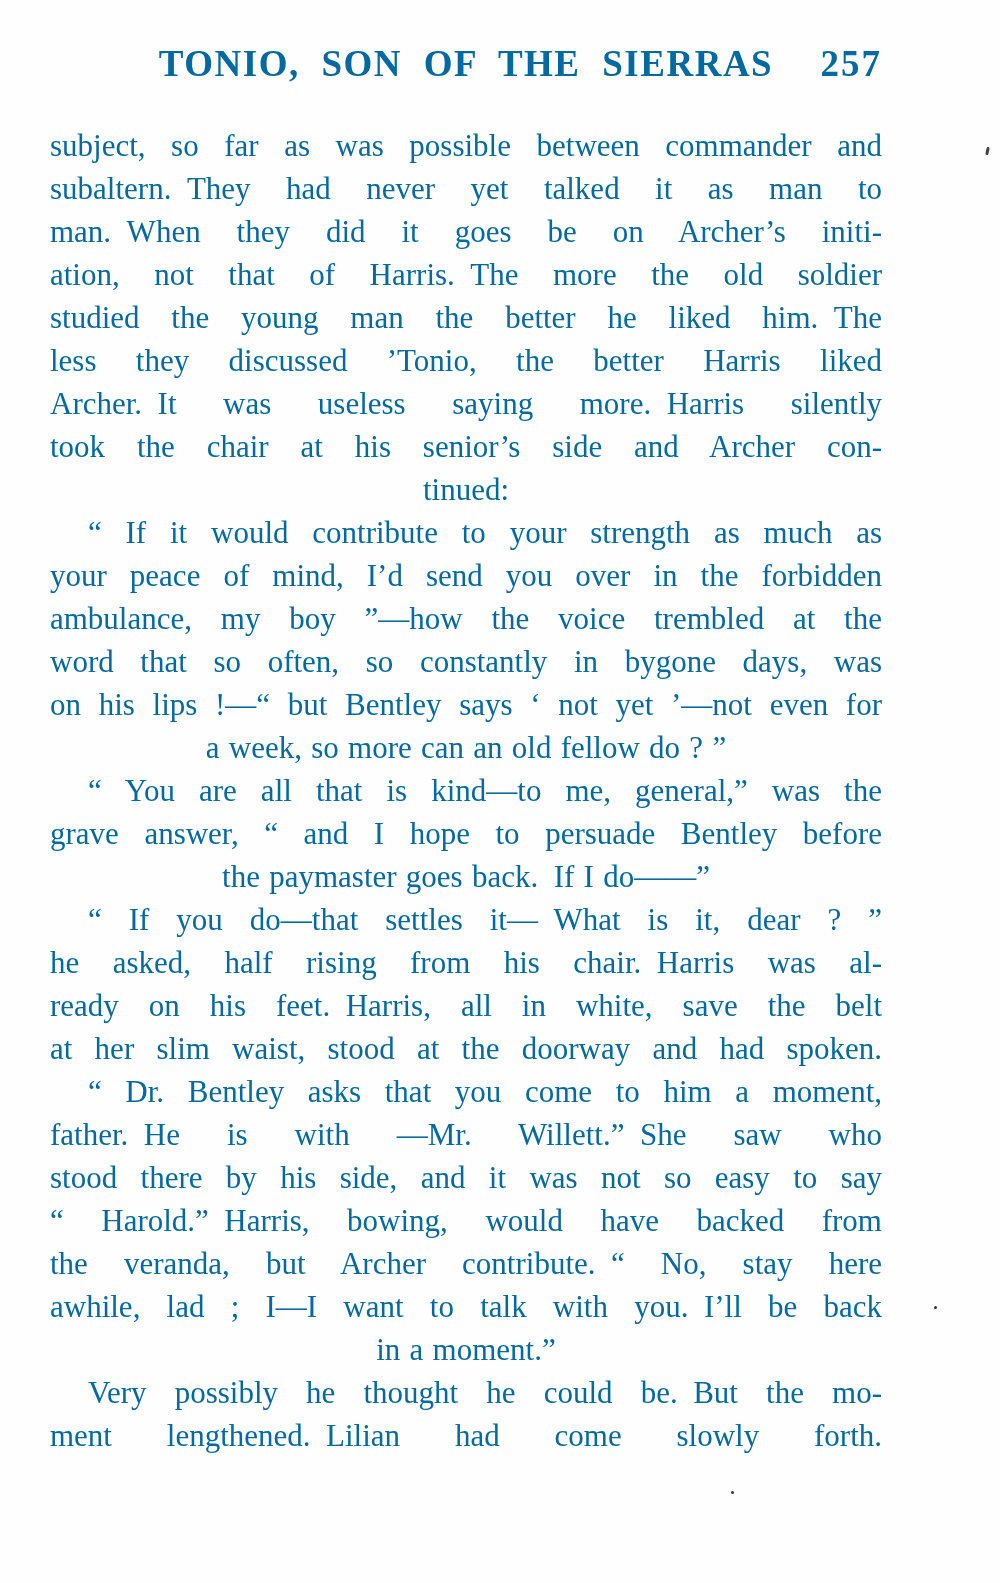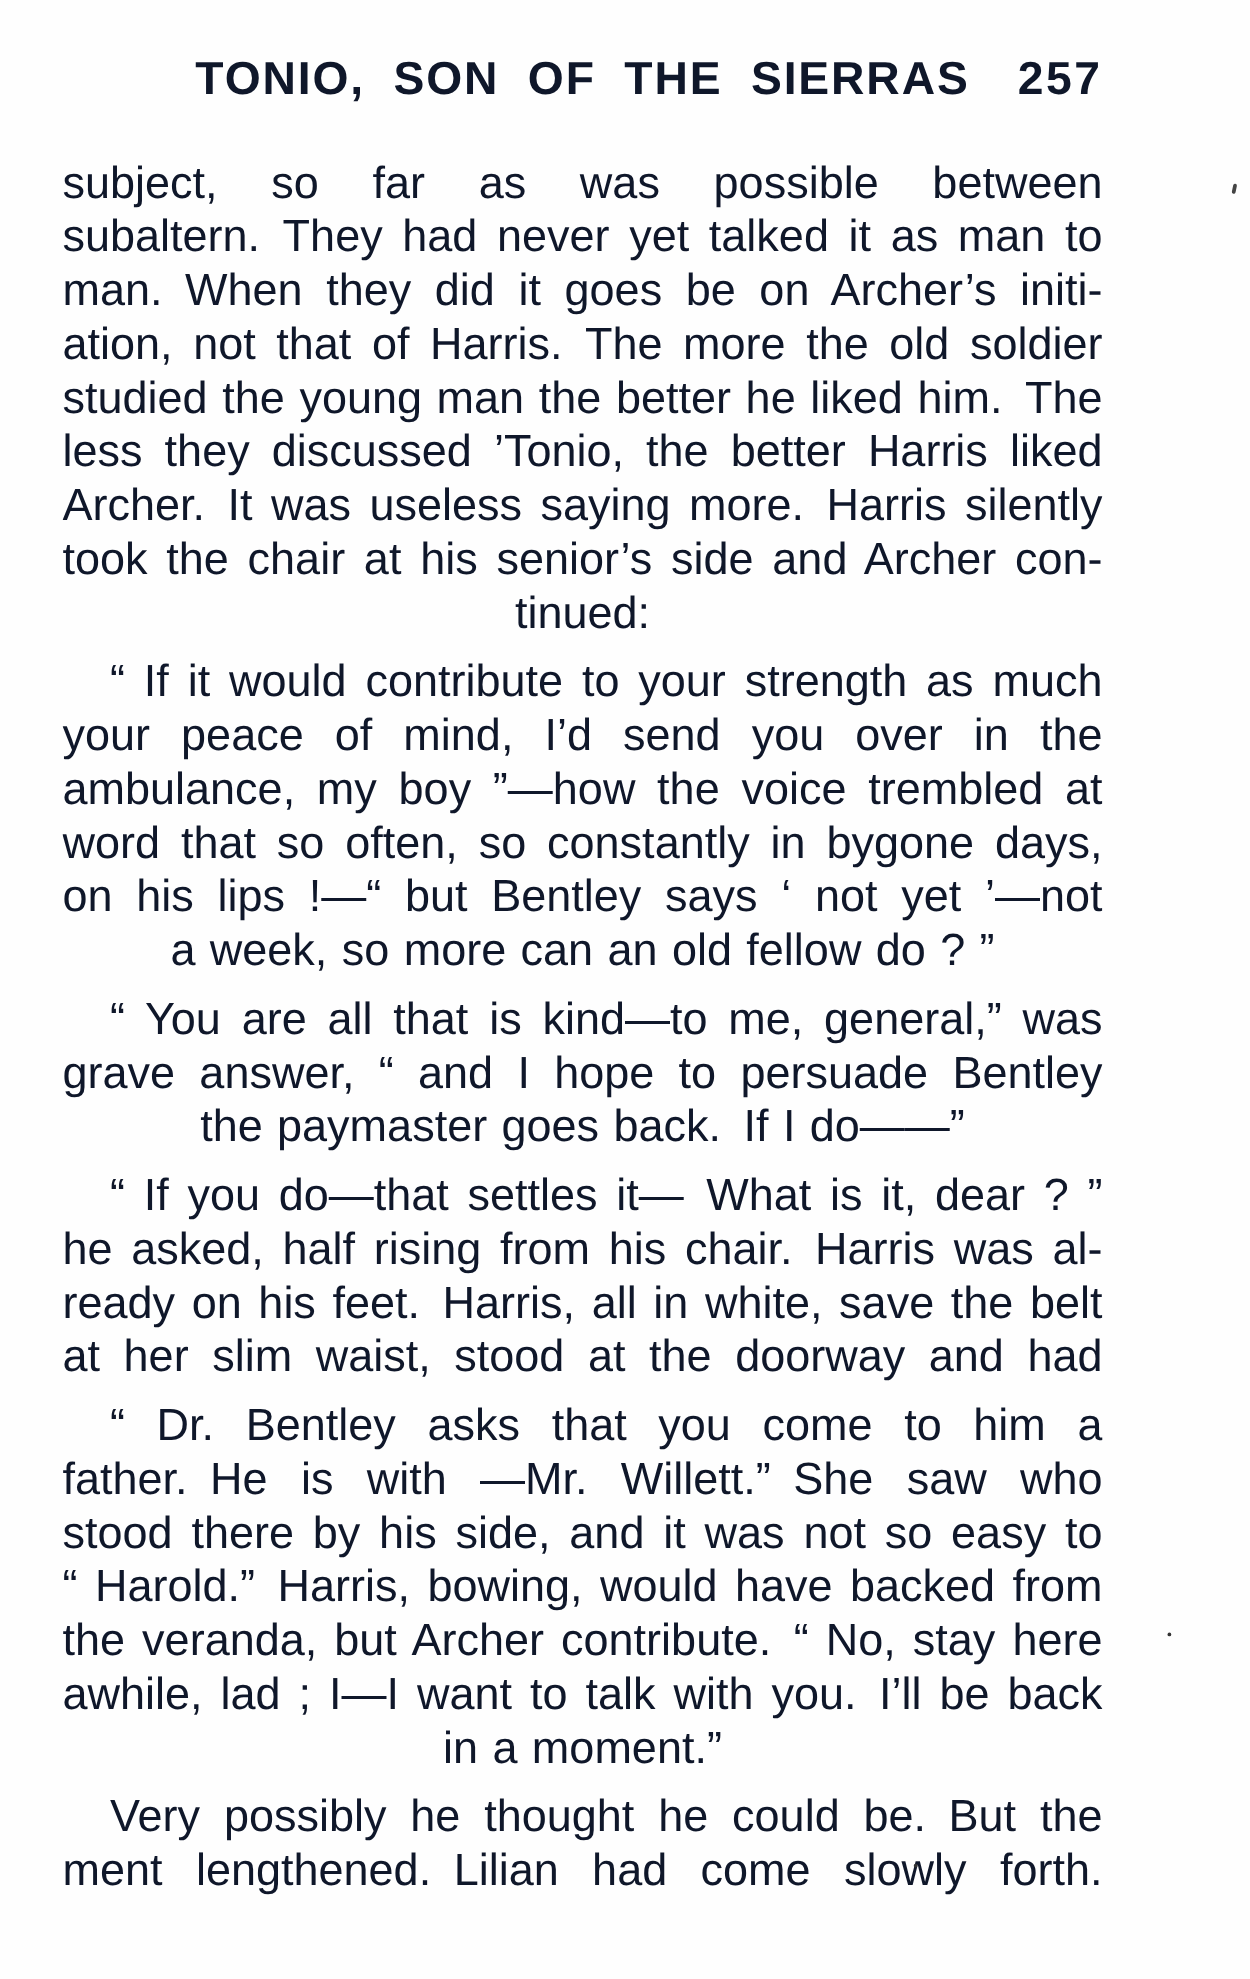--- a/index.html
+++ b/index.html
@@ -5,22 +5,22 @@
   html, body {
     margin: 0; padding: 0;
     width: 1000px; height: 1583px;
     background: #fefefe;
     overflow: hidden;
   }
   .page {
     position: relative;
     width: 1000px; height: 1239px;
     background: #fefefe;
-    color: #0f172a;
-    font-family: Liberation Sans, sans-serif;
+    color: #0369a1;
+    font-family: Liberation Serif, serif;
   }
   .header {
     position: absolute;
     left: 50px; top: 42px;
     width: 832px; height: 52px;
   }
   .header-title {
     position: absolute;
     left: 0; right: 0; top: 0;
     text-align: center;
@@ -38,35 +38,35 @@
     letter-spacing: 2px;
   }
   .text-block {
     position: absolute;
     left: 50px; top: 124px;
     width: 832px;
   }
   .line {
     height: 43px;
     line-height: 43px;
-    font-size: 36px;
+    font-size: 31px;
     overflow: hidden;
     text-align: justify;
     word-spacing: 1.5px;
     white-space: normal;
   }
   
   .line::after {
     content: "";
     display: inline-block;
     width: 100%;
     height: 0;
   }
   .line.left { text-align: center; }
-  .line.indent { text-indent: 38px; margin-top: 12px; }
+  .line.indent { text-indent: 38px; }
   .speck {
     position: absolute;
     background: #333;
     border-radius: 50%;
   }
   .speck.comma {
     width: 3px; height: 8px;
     border-radius: 2px;
     transform: rotate(12deg);
     background: #444;

